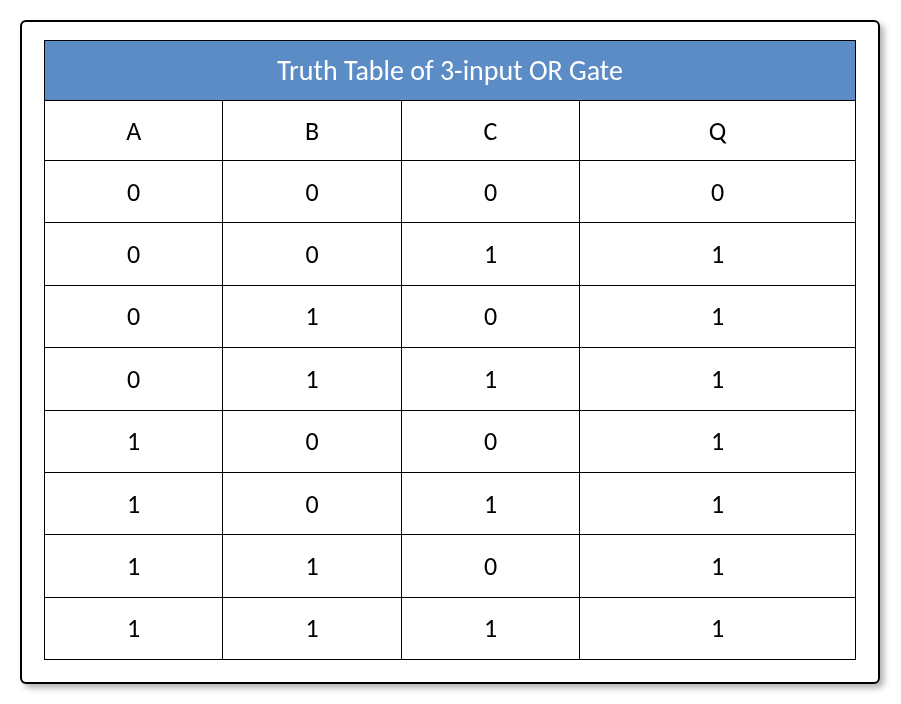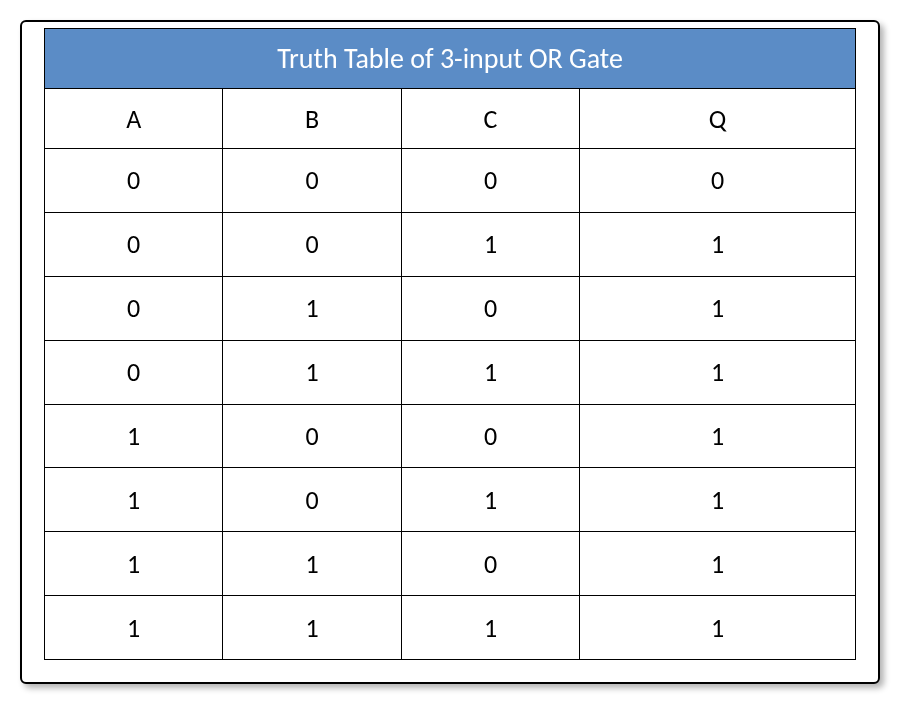--- a/index.html
+++ b/index.html
@@ -10,21 +10,21 @@
     body {
       font-family: Calibri, 'Segoe UI', Arial, sans-serif;
       background: #ffffff;
       padding: 20px;
       width: 901px;
       height: 704px;
     }
     .frame {
       border: 2px solid #000000;
       border-radius: 6px;
-      padding: 6px 22px 22px 22px;
+      padding: 18px 22px 22px 22px;
       width: 860px;
       height: 664px;
       position: relative;
       box-shadow: 4px 4px 6px rgba(0,0,0,0.3);
       background: #ffffff;
     }
     table {
       width: 100%;
       height: 100%;
       border-collapse: collapse;

